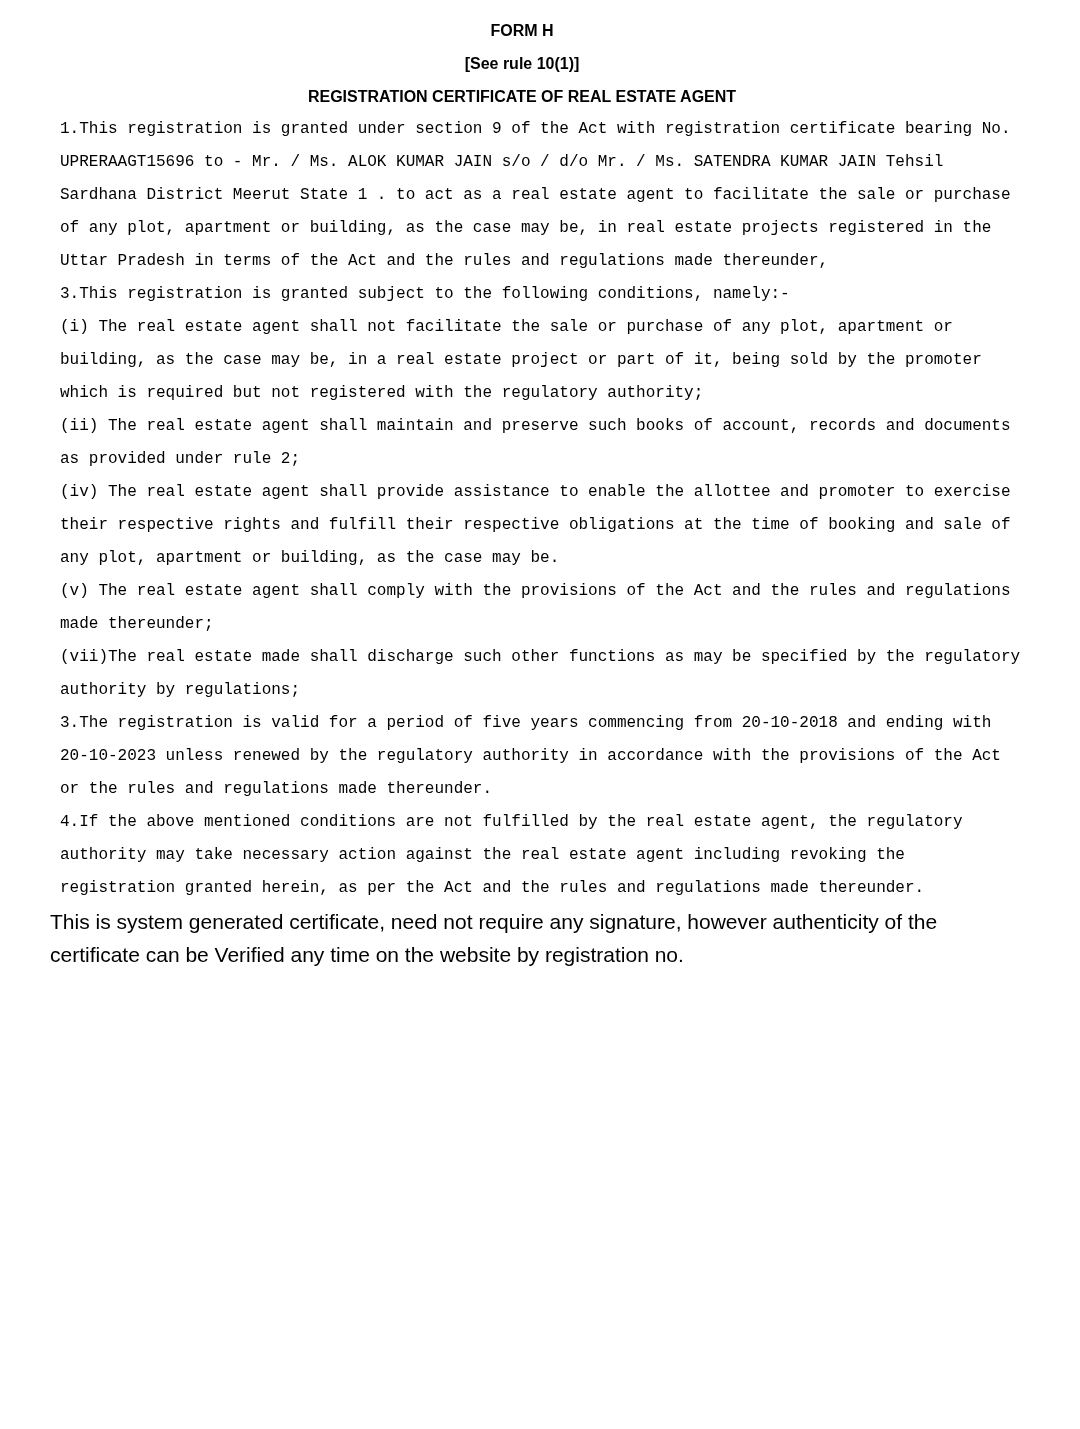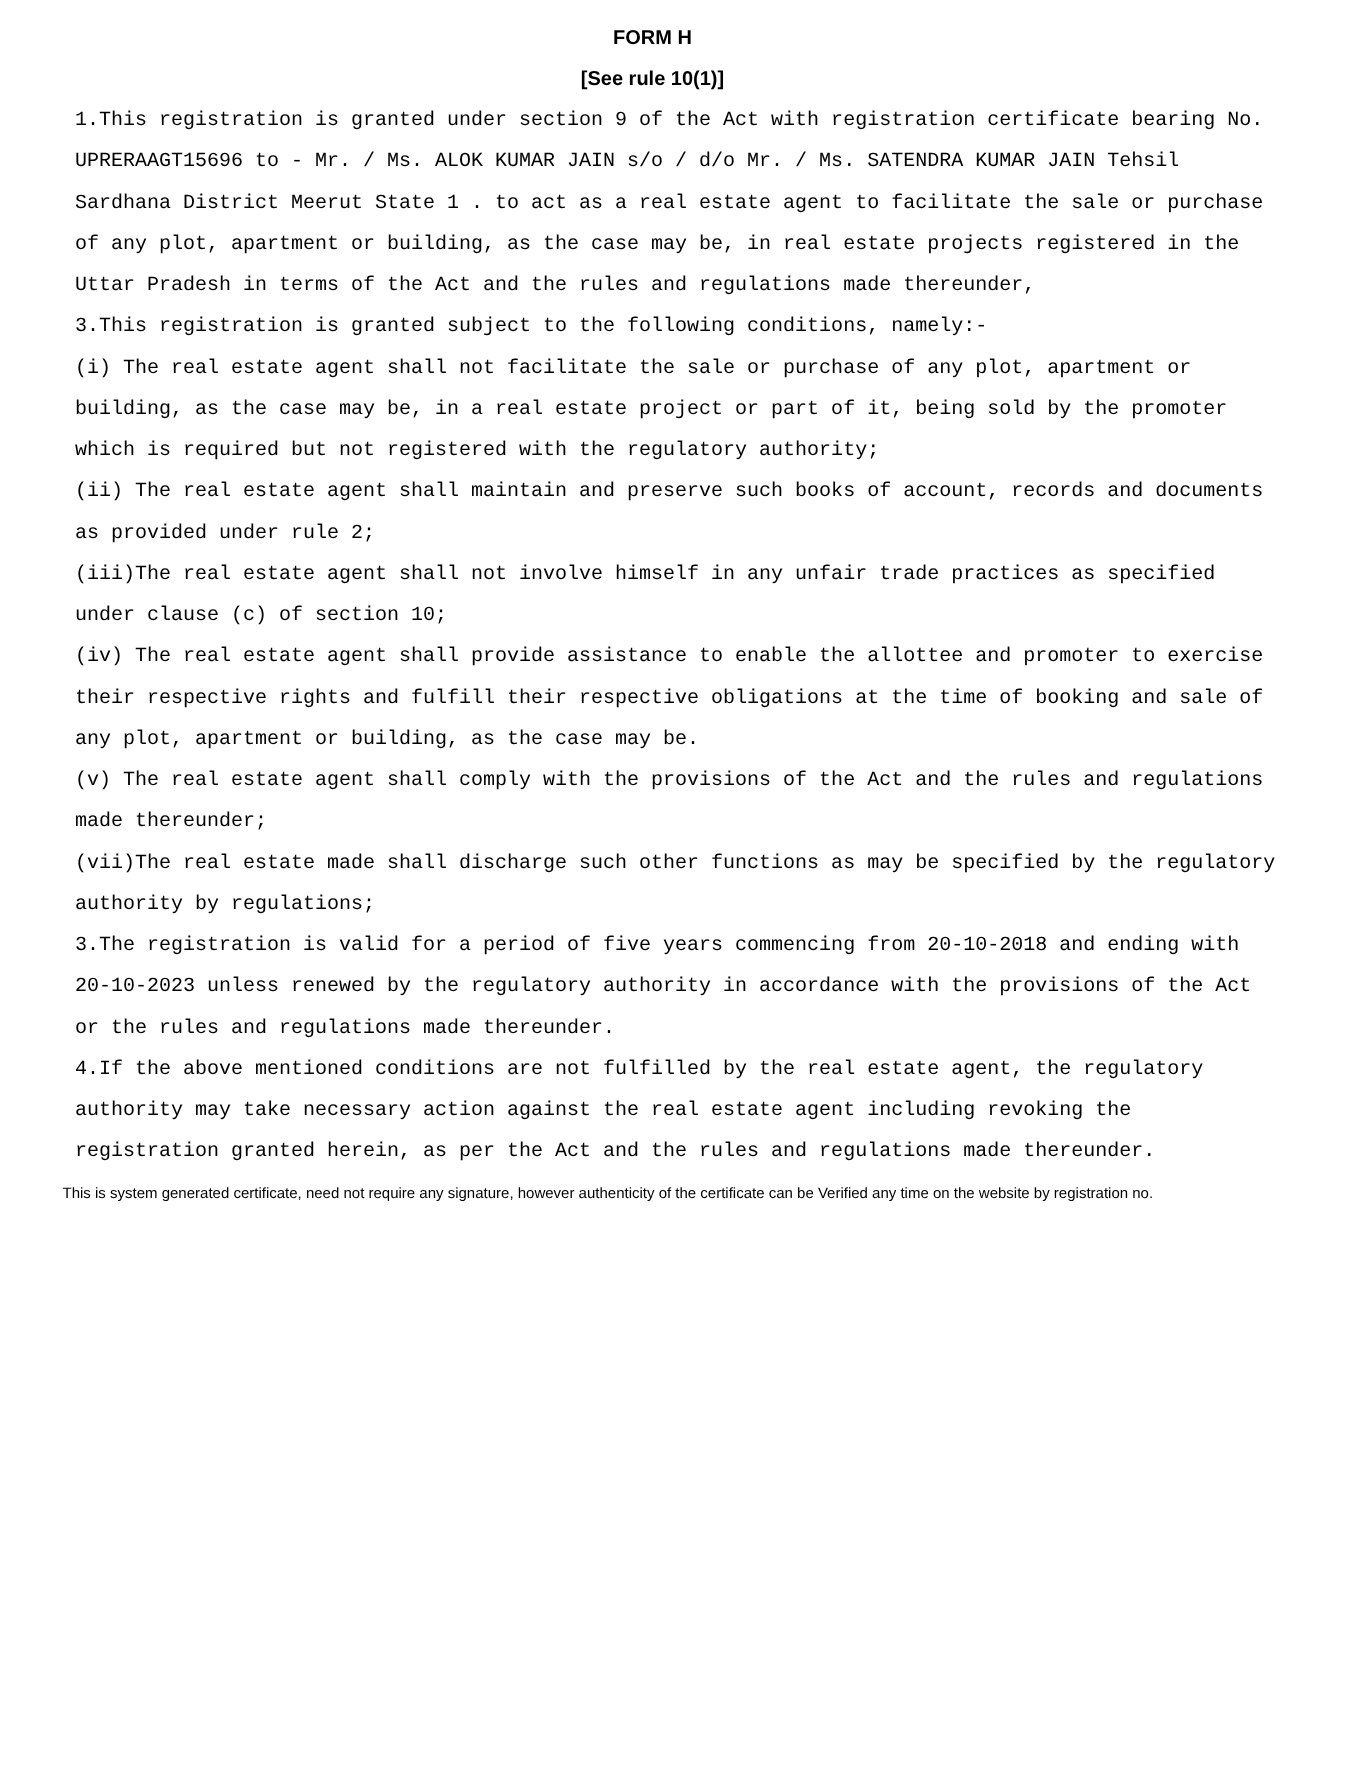--- a/index.html
+++ b/index.html
@@ -31,41 +31,41 @@
   }
   .clauses p {
     margin: 0;
     font-size: 16px;
     line-height: 33px;
     text-align: left;
     font-family: Liberation Mono, monospace;
   }
   .footer-note {
     margin: 0 20px 0 50px;
-    font-size: 12px;
+    font-size: 21px;
     line-height: 33px;
     text-align: left;
   }
 </style>
 </head>
 <body>
 
 <div class="page">
 
   <div class="heading">FORM H</div>
 
   <div class="heading">[See rule 10(1)]</div>
 
+  <div class="heading">REGISTRATION CERTIFICATE OF REAL ESTATE AGENT</div>
 
   <div class="clauses">
     <p>1.This registration is granted under section 9 of the Act with registration certificate bearing No. UPRERAAGT15696 to - Mr. / Ms. ALOK KUMAR JAIN s/o / d/o Mr. / Ms. SATENDRA KUMAR JAIN Tehsil Sardhana District Meerut State 1 . to act as a real estate agent to facilitate the sale or purchase of any plot, apartment or building, as the case may be, in real estate projects registered in the Uttar Pradesh in terms of the Act and the rules and regulations made thereunder,</p>
     <p>3.This registration is granted subject to the following conditions, namely:-</p>
     <p>(i) The real estate agent shall not facilitate the sale or purchase of any plot, apartment or building, as the case may be, in a real estate project or part of it, being sold by the promoter which is required but not registered with the regulatory authority;</p>
     <p>(ii) The real estate agent shall maintain and preserve such books of account, records and documents as provided under rule 2;</p>
-    <p>(iii)The real estate agent shall not involve himself in any unfair trade practices as specified under clause (c) of section 10;</p>
     <p>(iv) The real estate agent shall provide assistance to enable the allottee and promoter to exercise their respective rights and fulfill their respective obligations at the time of booking and sale of any plot, apartment or building, as the case may be.</p>
     <p>(v) The real estate agent shall comply with the provisions of the Act and the rules and regulations made thereunder;</p>
     <p>(vii)The real estate made shall discharge such other functions as may be specified by the regulatory authority by regulations;</p>
     <p>3.The registration is valid for a period of five years commencing from 20-10-2018 and ending with 20-10-2023 unless renewed by the regulatory authority in accordance with the provisions of the Act or the rules and regulations made thereunder.</p>
     <p>4.If the above mentioned conditions are not fulfilled by the real estate agent, the regulatory authority may take necessary action against the real estate agent including revoking the registration granted herein, as per the Act and the rules and regulations made thereunder.</p>
   </div>
 
   <p class="footer-note">This is system generated certificate, need not require any signature, however authenticity of the certificate can be Verified any time on the website by registration no.</p>
 
 </div>

